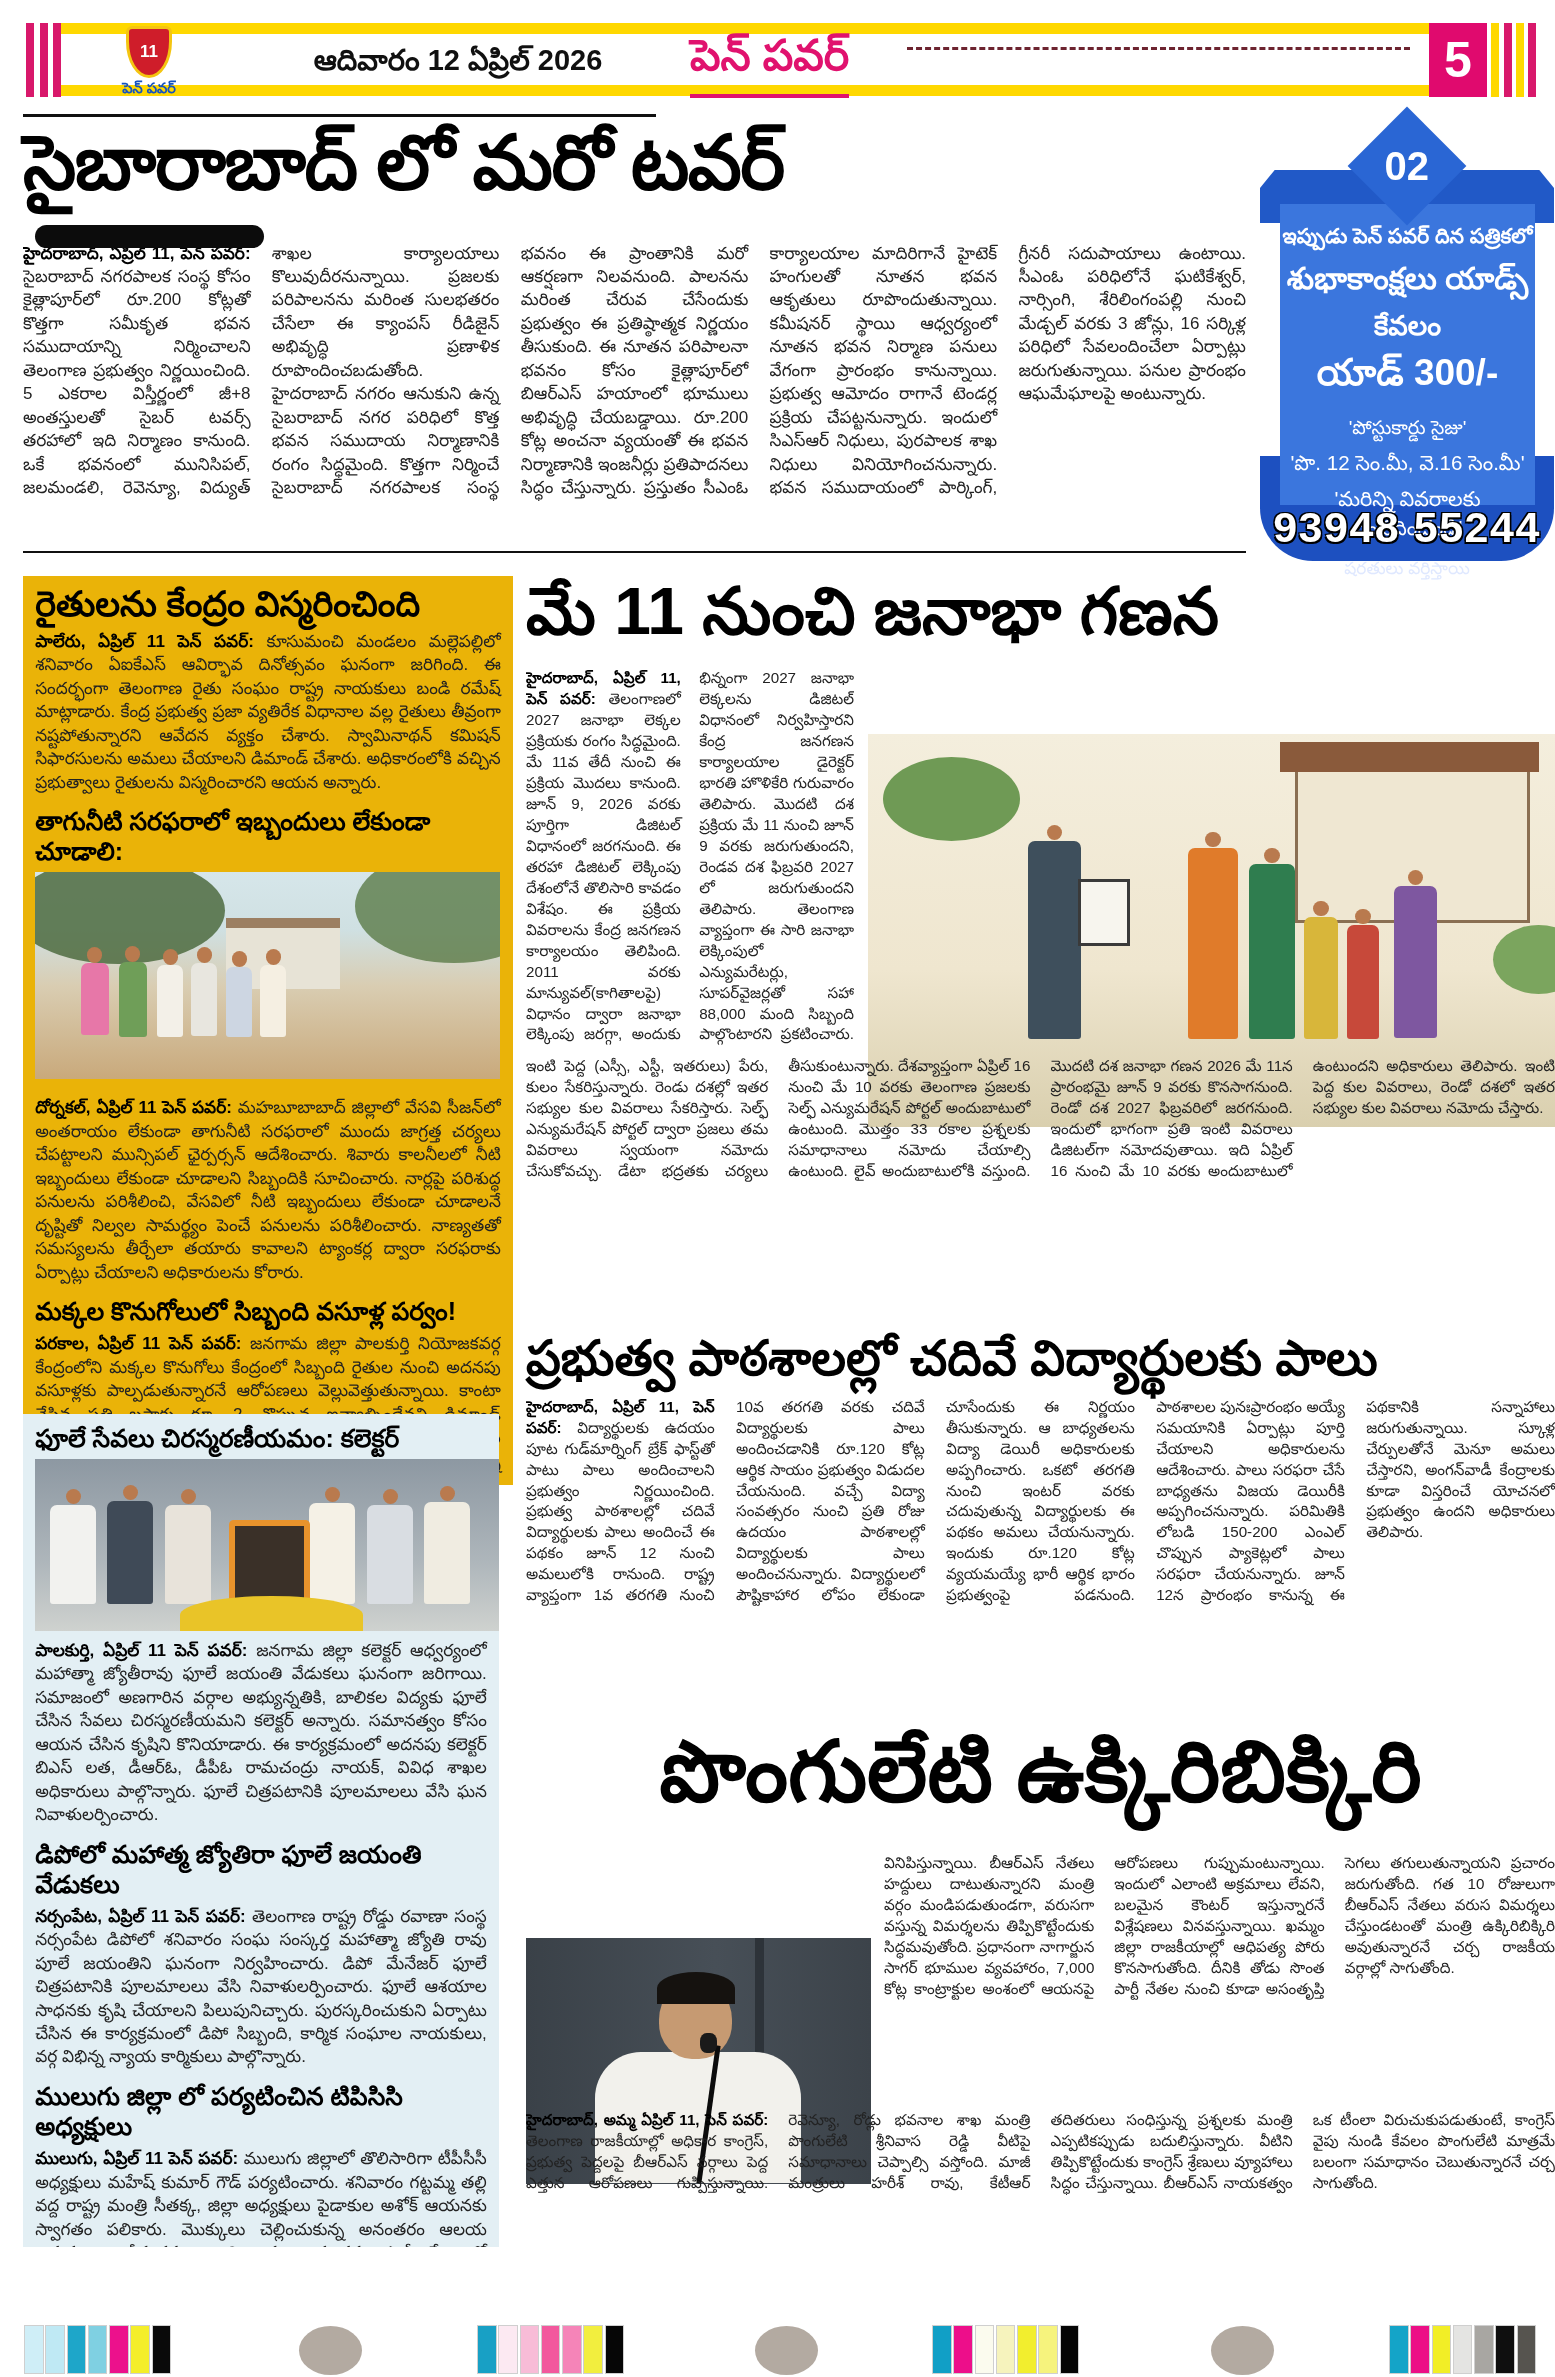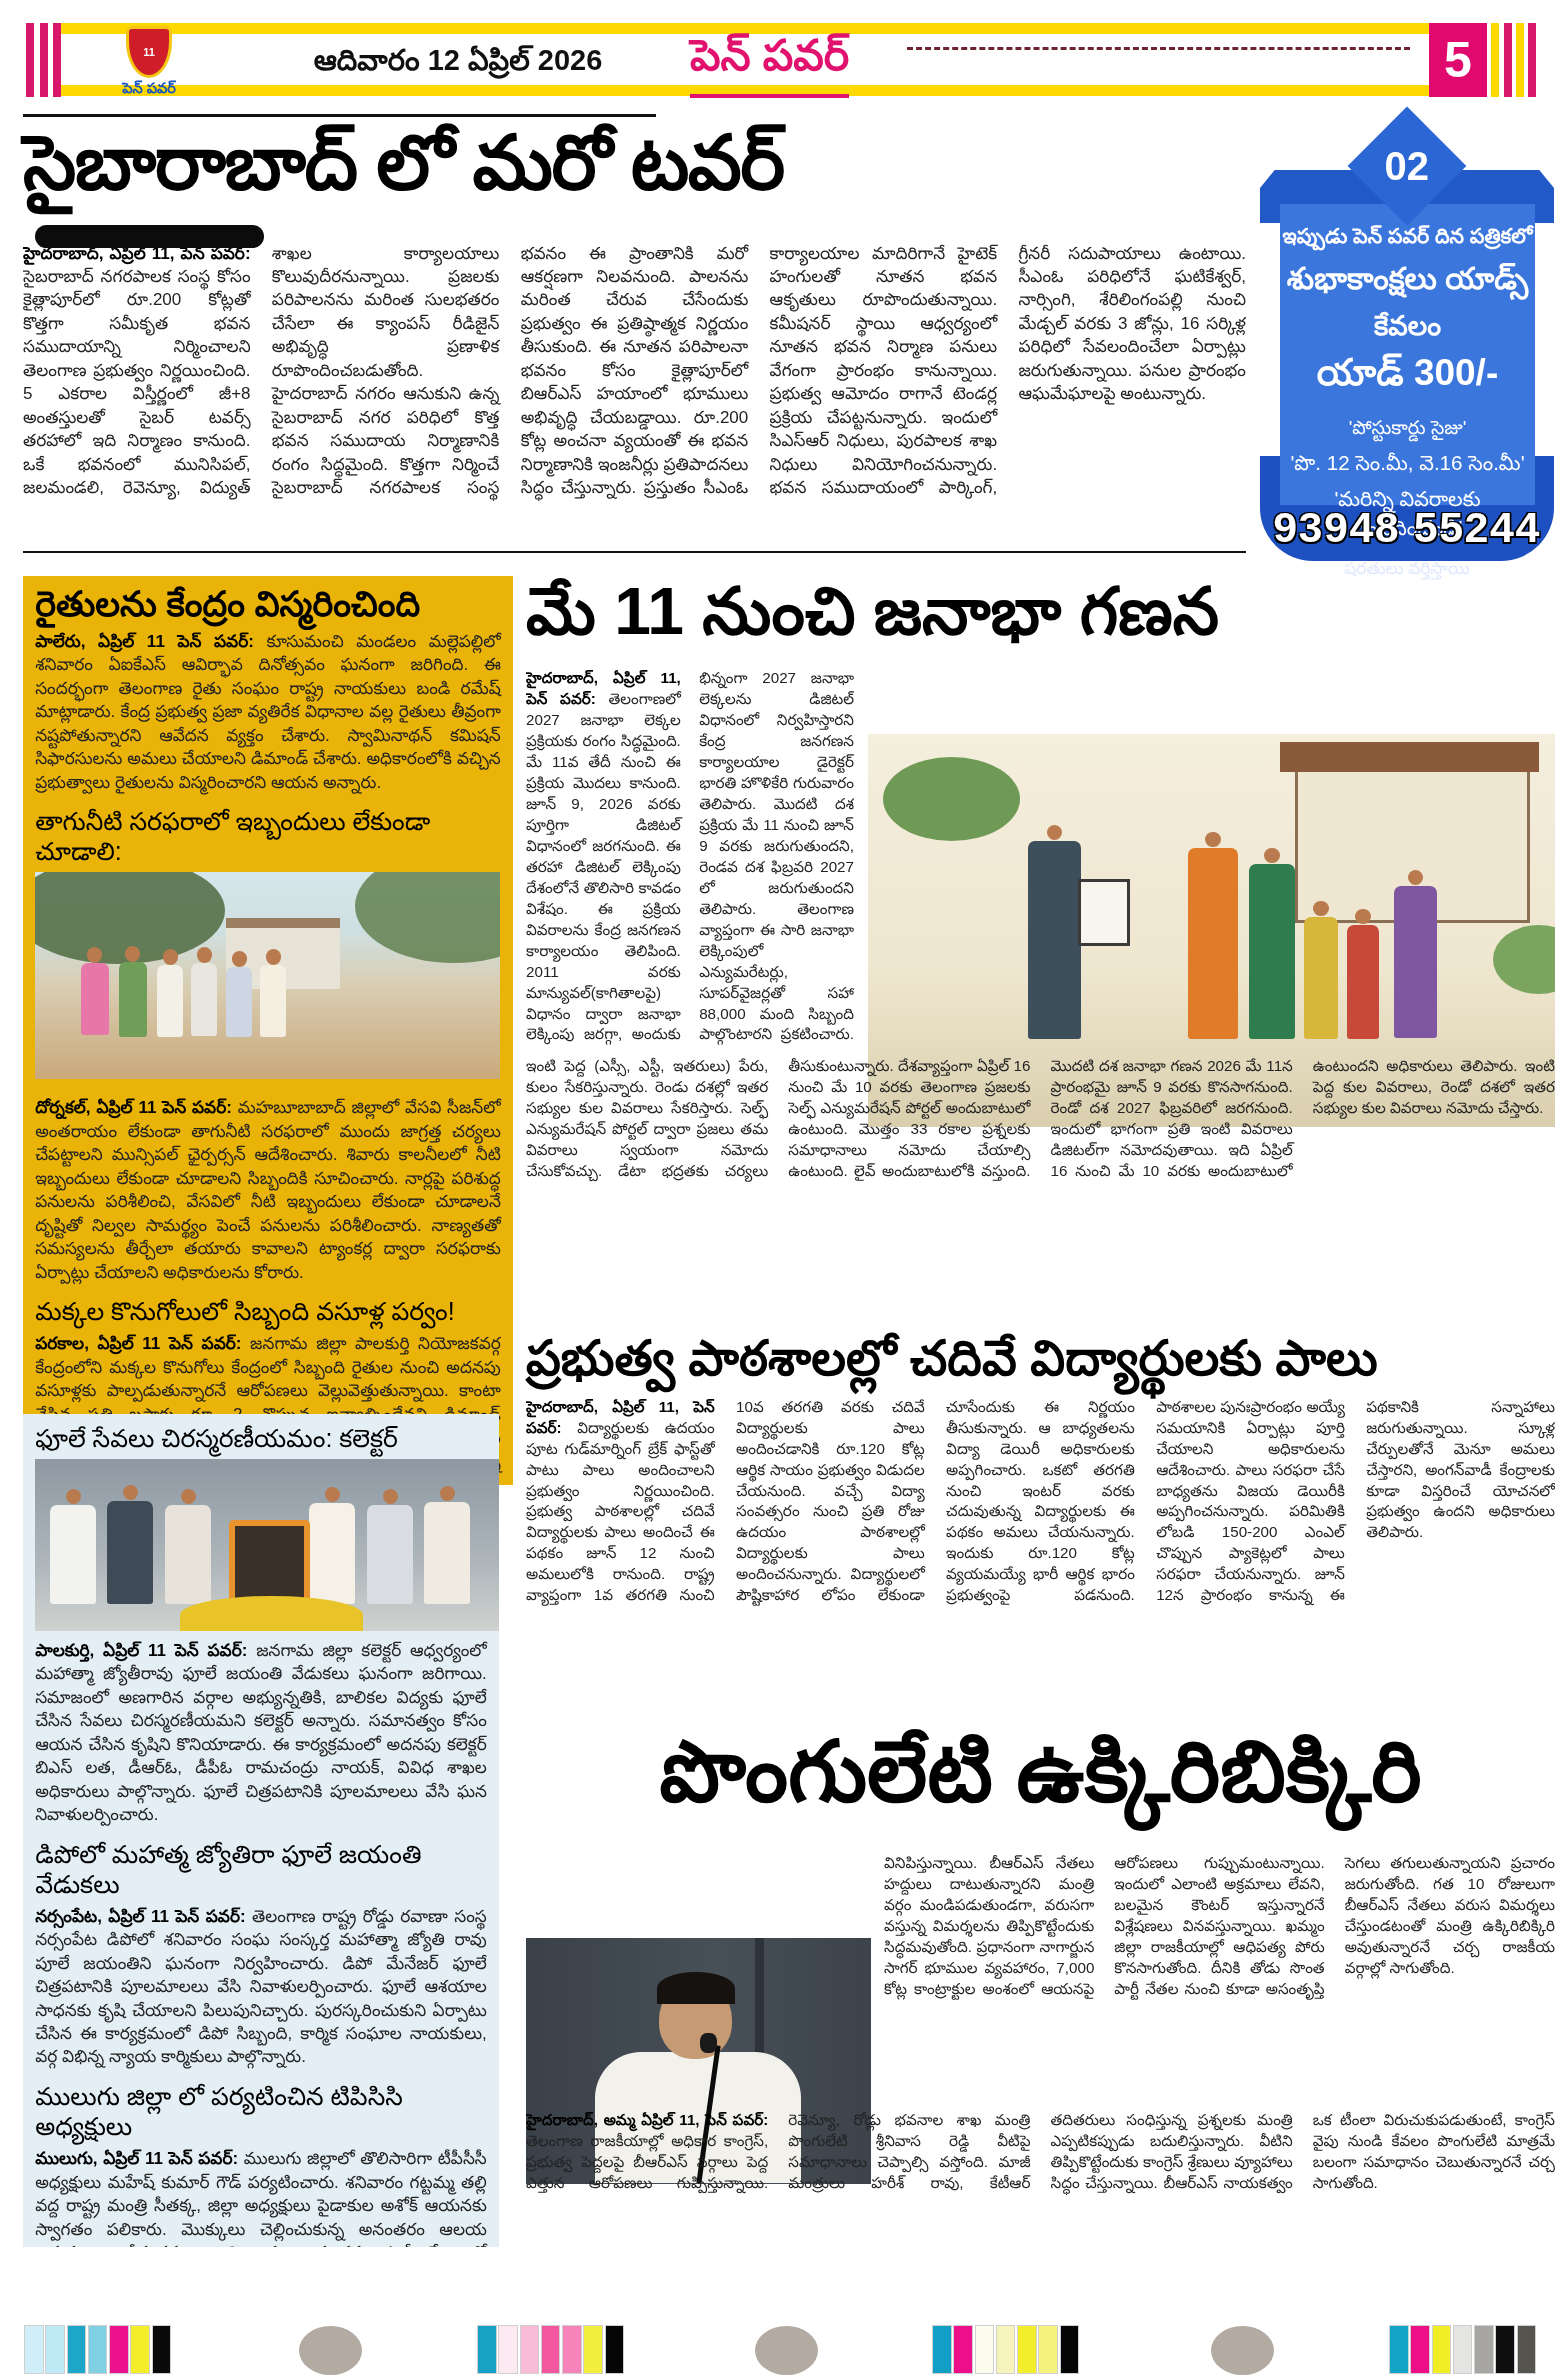--- a/index.html
+++ b/index.html
@@ -8,32 +8,32 @@
   .abs{position:absolute;}
   
   .m-bar{position:absolute;background:#ffd800;}
   .m-stripe{position:absolute;width:7.6px;background:#d8186b;}
   .pgnum{position:absolute;background:#e00a6e;color:#fff;font-weight:800;font-size:50px;
          display:flex;align-items:center;justify-content:center;}
   .m-date{font-size:29px;font-weight:700;color:#101010;}
   .m-title{font-size:43px;font-weight:800;color:#e0126e;border-bottom:4.6px solid #e0126e;padding-bottom:3px;}
   .m-dash{position:absolute;border-top:3px dashed #6d2430;}
   .logo-shield{width:40px;height:46px;background:#cf1d2a;border:3px solid #f4c511;border-radius:6.1px 6.1px 50% 50%/6.1px 6.1px 70% 70%;
-               color:#fff;font-weight:800;font-size:11px;display:flex;align-items:center;justify-content:center;margin:0 auto;}
+               color:#fff;font-weight:800;font-size:17px;display:flex;align-items:center;justify-content:center;margin:0 auto;}
   .logo-name{font-size:14.5px;font-weight:800;color:#1553c0;text-align:center;margin-top:1.5px;}
   
   .rule{position:absolute;background:#101010;height:3px;}
   .pill{position:absolute;background:#0c0c0c;border-radius:13.7px;}
   
   .h-lead{font-size:76px;font-weight:800;letter-spacing:-1.5px;line-height:1.02;color:#000;white-space:nowrap;}
   .h-xl{font-size:66px;font-weight:800;line-height:1.0;color:#000;}
   .h-l{font-size:49px;font-weight:800;line-height:1.05;color:#000;}
   .h-huge{font-size:85px;font-weight:800;line-height:1.0;color:#000;text-align:center;}
   .h-sec{font-size:35px;font-weight:800;line-height:1.15;color:#000;margin:0 0 6.1px 0;}
-  .h-sub{font-size:25px;font-weight:400;line-height:1.2;color:#000;margin:12.2px 0 6.1px 0;}
+  .h-sub{font-size:25px;font-weight:700;line-height:1.2;color:#000;margin:12.2px 0 6.1px 0;}
   .bodytext{font-size:17px;line-height:1.38;text-align:justify;color:#222;}
   .sm{font-size:15.2px;}
   .dl{font-weight:800;color:#000;}
   .c2{column-count:2;column-gap:18.3px;}
   .c3{column-count:3;column-gap:20px;}
   .c4{column-count:4;column-gap:20px;}
   .c5{column-count:5;column-gap:21.3px;}
   .clip{overflow:hidden;}
   
   .panel-pink{background:#eab308;}

